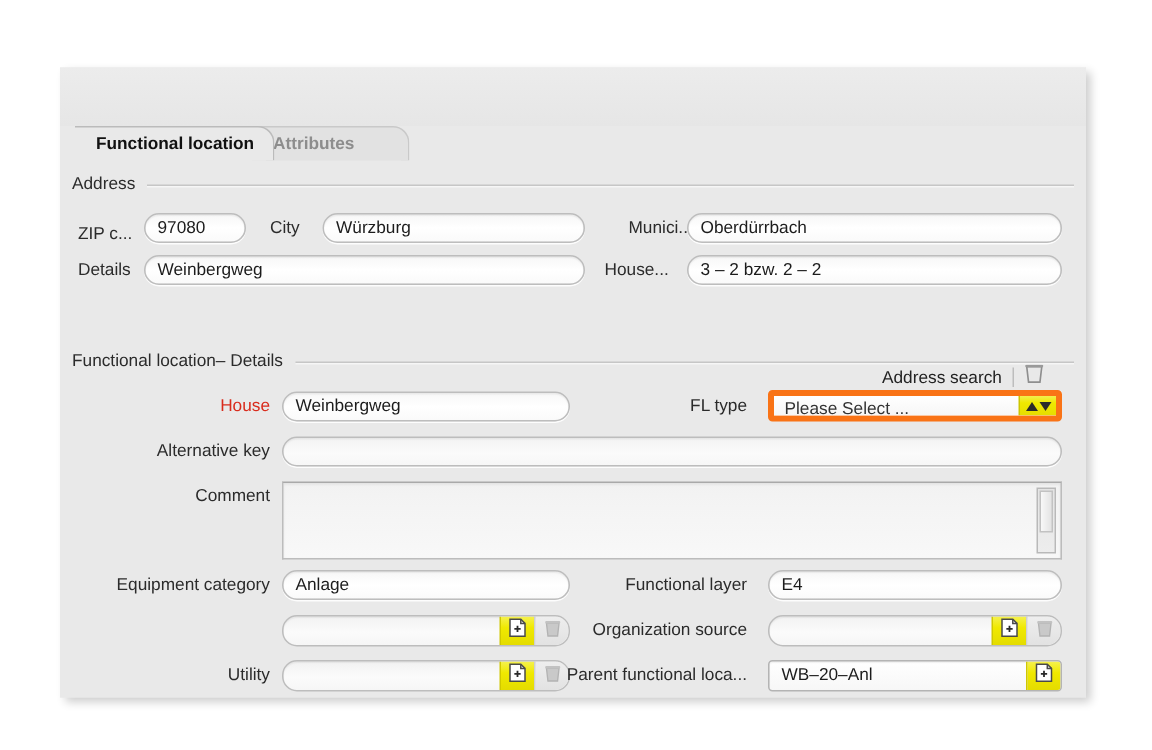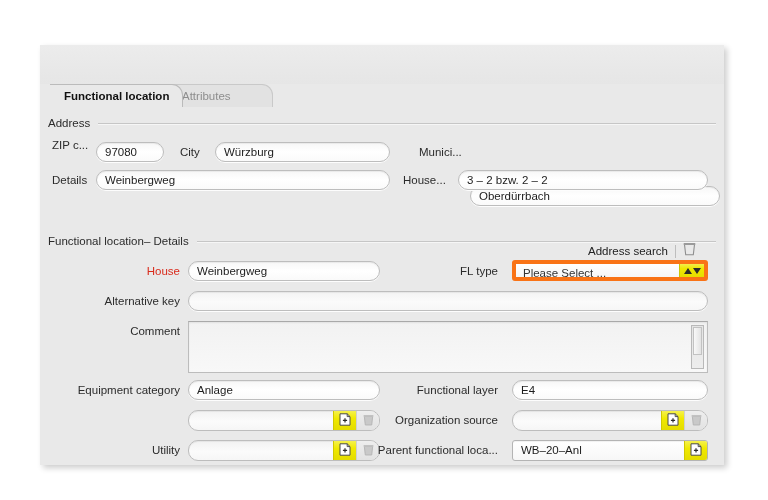--- a/index.html
+++ b/index.html
@@ -71,21 +71,21 @@
   }
   .tab.active {
     color: #111111;
     font-weight: bold;
     background: #e9e9e9;
     border-top: 1px solid #bbbbbb;
     border-right: 1px solid #bbbbbb;
     z-index: 3;
   }
   .tab-fl { left: 10px; width: 133px; z-index: 3; }
-  .tab-attr { left: 128px; width: 105px; z-index: 1; }
+  .tab-attr { left: 128px; width: 105px; z-index: 1; font-weight: bold; }
 
   
   .section {
     position: absolute;
     height: 14px;
     display: flex;
     align-items: center;
     gap: 8px;
   }
   .section-label {
@@ -277,28 +277,28 @@
       </div>
     </div>
 
     <div class="panel-body">
 
       <div class="section" style="left:8px; top:32px; width:668px;">
         <span class="section-label">Address</span>
         <span class="section-rule"></span>
       </div>
 
-      <div class="lbl" style="left:12px; top:51px; width:56px;">ZIP c...</div>
+      <div class="lbl" style="left:12px; top:62px; width:56px;">ZIP c...</div>
       <div class="field filled" style="left:56px; top:58px; width:68px;">97080</div>
 
       <div class="lbl" style="left:140px; top:58px;">City</div>
       <div class="field filled" style="left:175px; top:58px; width:175px;">Würzburg</div>
 
       <div class="lbl" style="left:363px; top:58px;margin-left:16px;">Munici...</div>
-      <div class="field filled" style="left:430px; top:58px; width:250px;margin-top:44px;">Oberdürrbach</div>
+      <div class="field filled" style="left:418px; top:58px; width:250px;">Oberdürrbach</div>
 
       <div class="lbl" style="left:12px; top:86px;">Details</div>
       <div class="field filled" style="left:56px; top:86px; width:294px;">Weinbergweg</div>
 
       <div class="lbl" style="left:363px; top:86px;">House...</div>
       <div class="field filled" style="left:418px; top:86px; width:250px;">3 – 2 bzw. 2 – 2</div>
 
       <div class="addr-search" style="left:548px; top:158px;">
         <span class="addr-search-label">Address search</span>
         <span class="addr-div"></span>

